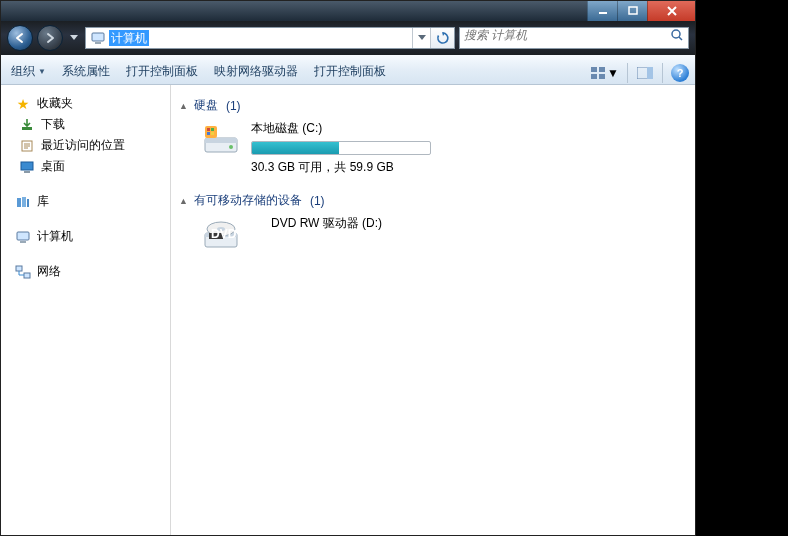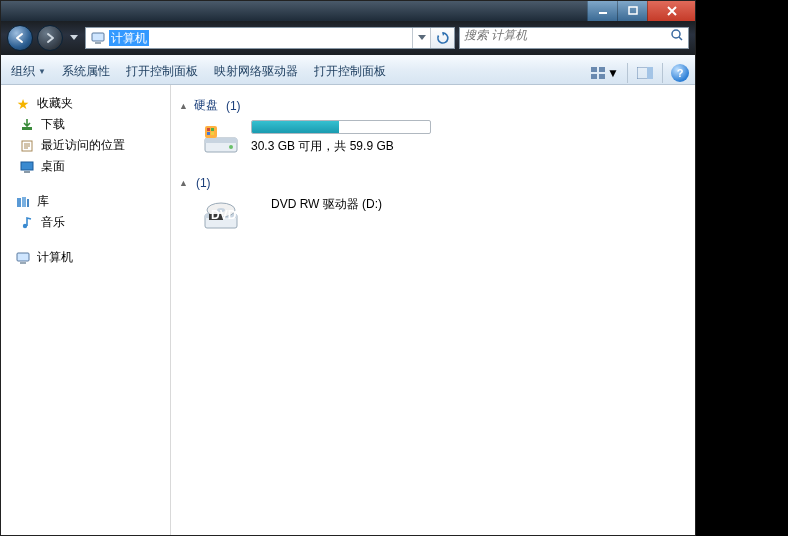--- a/index.html
+++ b/index.html
@@ -227,43 +227,46 @@
         <div class="tree-item lvl1">
           <span class="tree-ic">
               <svg width="14" height="14">
                 <rect x="1" y="3" width="4" height="9" fill="#5a9ad6"></rect>
                 <rect x="6" y="2" width="4" height="10" fill="#7ab0e0"></rect>
                 <rect x="11" y="4" width="2" height="8" fill="#4a8ac6"></rect>
               </svg>
             </span>
           <span>库</span>
         </div>
-        <div class="tree-item lvl2">
-          <span class="tree-ic">
-              <svg width="14" height="14">
-                <circle cx="5" cy="10" r="2.2" fill="#3a8ad0"></circle>
-                <path d="M7 10 L7 2 L11 3" stroke="#3a8ad0" stroke-width="1.6" fill="none"></path>
-              </svg>
-            </span>
-          <span>音乐</span>
-        </div>
       </div>
 
       <div class="tree-group">
         <div class="tree-item lvl1">
           <span class="tree-ic">
               <svg width="16" height="14">
                 <rect x="2" y="2" width="12" height="8" rx="1" fill="#cfe6ff" stroke="#5a7aa0"></rect>
                 <rect x="5" y="11" width="6" height="2" fill="#9aaab8"></rect>
               </svg>
             </span>
           <span>计算机</span>
         </div>
       </div>
 
+      <div class="tree-group">
+        <div class="tree-item lvl1">
+          <span class="tree-ic">
+              <svg width="16" height="14">
+                <rect x="1" y="1" width="6" height="5" fill="#cfe6ff" stroke="#5a7aa0"></rect>
+                <rect x="9" y="8" width="6" height="5" fill="#cfe6ff" stroke="#5a7aa0"></rect>
+                <path d="M4 6 L4 10 L9 10" stroke="#3a8ad0" fill="none"></path>
+              </svg>
+            </span>
+          <span>网络</span>
+        </div>
+      </div>
 
     </div>
 
     <div class="content">
 
       <div class="group-head">
         <span class="tri">▲</span>
         <span>硬盘</span>
         <span class="count">(1)</span>
       </div>
@@ -275,30 +278,32 @@
                 <rect x="4" y="18" width="32" height="5" fill="#c8d4e0"></rect>
                 <circle cx="30" cy="27" r="2" fill="#6ac06a"></circle>
                 <rect x="4" y="6" width="12" height="12" rx="2" fill="#ffb040"></rect>
                 <rect x="6" y="8" width="3" height="3" fill="#d04a3a"></rect>
                 <rect x="10" y="8" width="3" height="3" fill="#4ab04a"></rect>
                 <rect x="6" y="12" width="3" height="3" fill="#4a7ad0"></rect>
                 <rect x="10" y="12" width="3" height="3" fill="#f0d040"></rect>
               </svg>
           </span>
           <div class="drive-info">
+            <span class="drive-name">本地磁盘 (C:)</span>
             <div class="drive-bar">
               <div class="fill" id="drive-c-fill" style="width: 49%;"></div>
             </div>
             <span class="drive-stat">30.3 GB 可用，共 59.9 GB</span>
           </div>
         </div>
       </div>
 
       <div class="group-head">
         <span class="tri">▲</span>
+        <span>有可移动存储的设备</span>
         <span class="count">(1)</span>
       </div>
       <div class="group-body">
         <div class="drive">
           <span class="drive-ic">
             <svg width="40" height="40">
                 <rect x="4" y="18" width="32" height="14" rx="2" fill="#e8eef4" stroke="#9aaab8"></rect>
                 <rect x="4" y="18" width="32" height="4" fill="#c8d4e0"></rect>
                 <ellipse cx="20" cy="14" rx="14" ry="7" fill="#f0f0f0" stroke="#9aaab8"></ellipse>
                 <ellipse cx="20" cy="14" rx="4" ry="2" fill="#c8d4e0"></ellipse>

